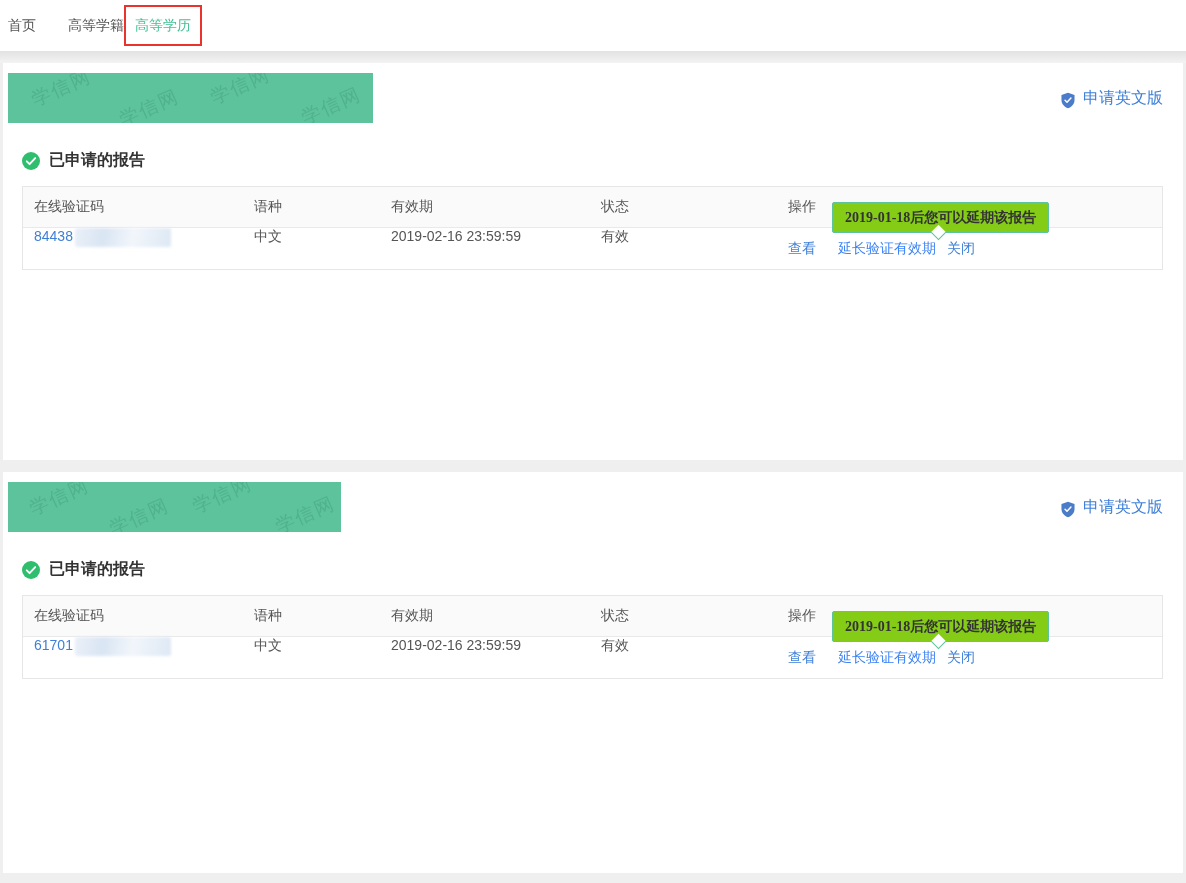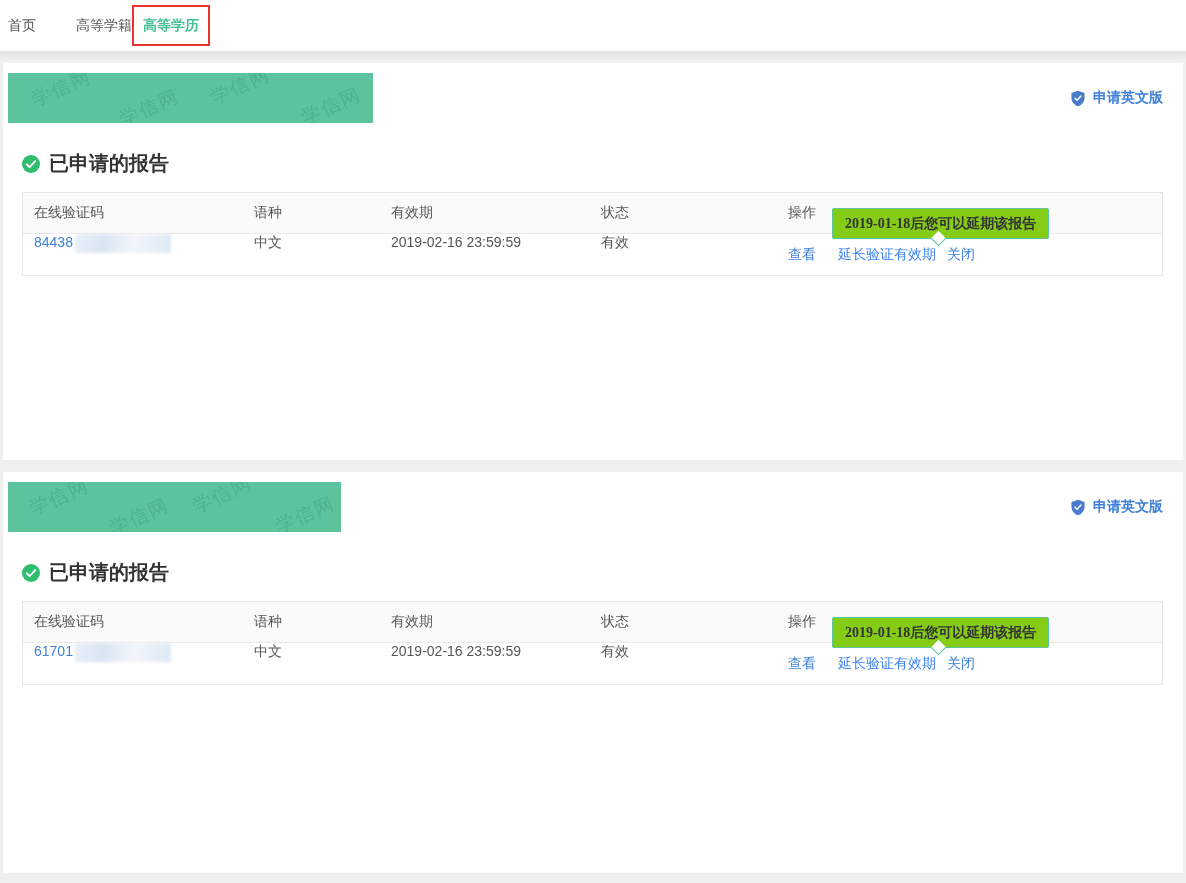--- a/index.html
+++ b/index.html
@@ -11,27 +11,26 @@
     overflow:hidden;
   }
   
   .tabbar {
     height:51px; background:#fff;
     display:flex; align-items:center; padding-left:8px;
   }
   .tab {
     font-size:14px; color:#555; cursor:pointer; white-space:nowrap;
   }
-  .tab.t1 { margin-right:40px; }
+  .tab.t1 { margin-right:32px; }
   .tab.t2 { }
   .tab-highlight {
     border:2px solid #e8342c;
     padding:9px 9px;
     display:inline-block;
-    font-weight:bold;
   }
   .tab.active { color:#45c095; }
   .band {
     height:12px;
     background:linear-gradient(180deg,#e2e2e2,#f3f3f3);
   }
   
   .page { padding:0 3px; }
   .card { background:#fff; position:relative; }
   .card.first  { height:397px; margin-bottom:12px; }
@@ -53,29 +52,29 @@
     position:absolute; font-size:19px; letter-spacing:2px;
     color:rgba(15,80,55,0.14); transform:rotate(-24deg);
     z-index:1; white-space:nowrap; pointer-events:none;
   }
   .wm.p1 { left:6%;  top:2px;  }
   .wm.p2 { left:30%; top:22px; }
   .wm.p3 { left:55%; top:0px;  }
   .wm.p4 { left:80%; top:20px; }
 
   .apply-link {
-    color:#3e7fd8; font-size:14px; display:flex; align-items:flex-end; gap:7px;
-    cursor:pointer; white-space:nowrap;font-weight:bold;
+    color:#3e7fd8; font-size:16px; display:flex; align-items:flex-end; gap:7px;
+    cursor:pointer; white-space:nowrap;
   }
   .shield-icon { width:16px; height:17px; display:inline-block; }
 
   .section-title {
     display:flex; align-items:center; gap:9px;
     margin:27px 0 15px 19px;
-    font-size:20px; font-weight:bold; color:#333;
+    font-size:16px; font-weight:bold; color:#333;
   }
   .check-icon { width:18px; height:18px; display:inline-block; }
 
   
   .vtable {
     margin:0 20px 0 19px;
     border:1px solid #e6e6e6;
     font-size:14px;
   }
   .thead {

